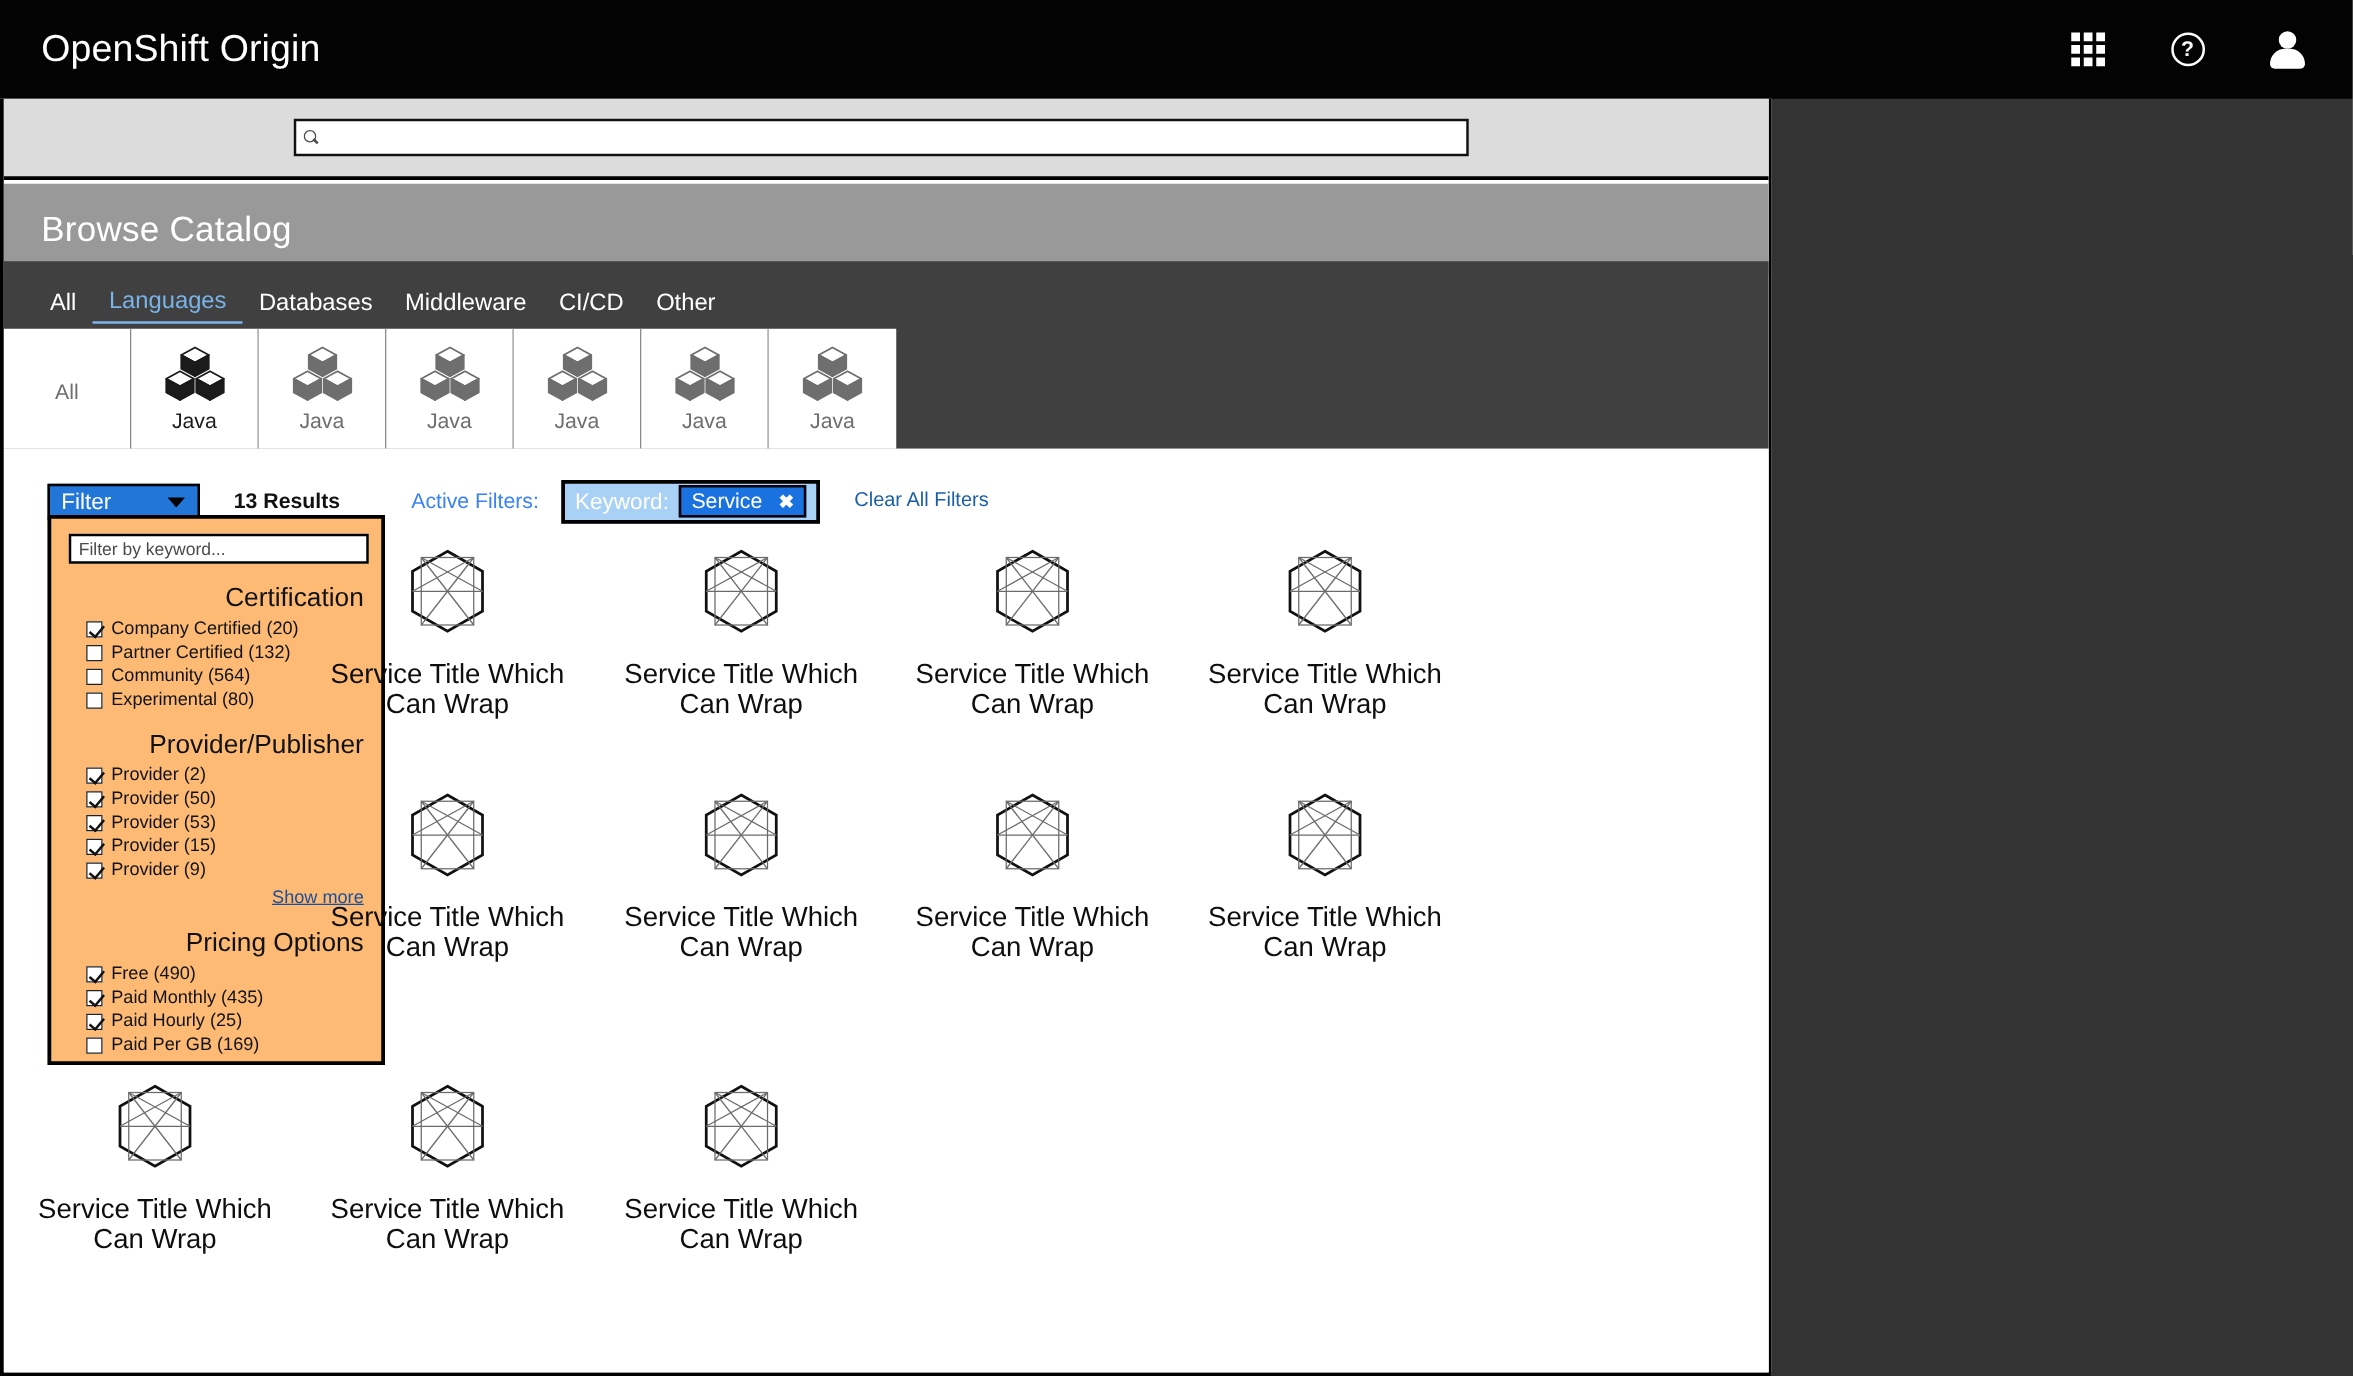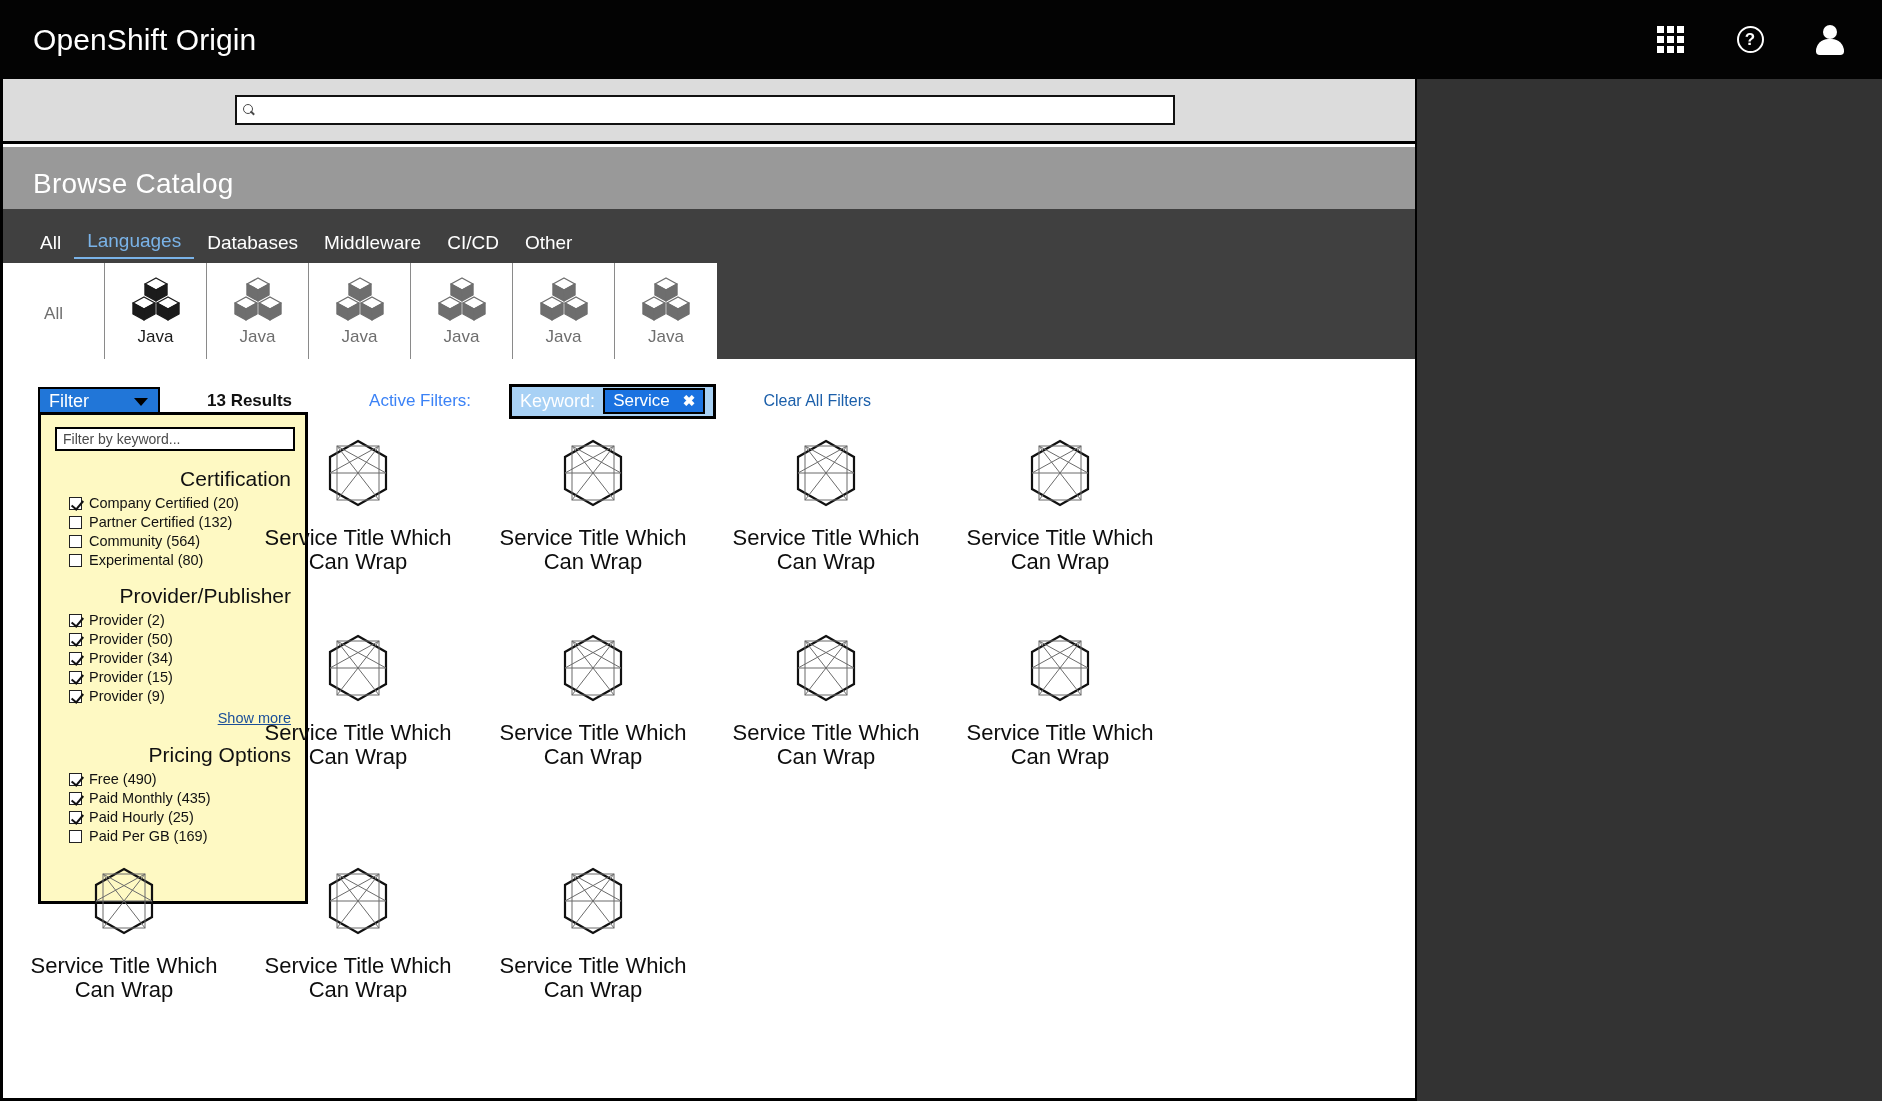--- a/index.html
+++ b/index.html
@@ -117,21 +117,21 @@
   .tile.all { justify-content: center; }
   .tile .tlabel { font-size: 17px; color: #6e6e6e; margin-top: 5px; }
   .tile.active .tlabel { color: #1b1b1b; }
   .tile .cubes { width: 54px; height: 46px; }
 
   
   .content { position: absolute; left: 0; top: 280px; width: 1412px; bottom: 0; background: #fff; }
 
   .filterbar {
     position: absolute; left: 0; top: 24px; width: 100%; height: 36px;
-    display: flex; align-items: center; gap: 20px;
+    display: flex; align-items: center;
   }
   .filter-btn {
     position: relative; margin-left: 35px; width: 122px; height: 29px;
     background: #2176d8; border: 2.5px solid #000;
     display: flex; align-items: center; cursor: pointer;
   }
   .filter-btn .fl { color: #fff; font-size: 18px; margin-left: 9px; }
   .filter-btn .caret {
     position: absolute; right: 10px; top: 50%; margin-top: -3px;
     width: 0; height: 0; border-left: 7px solid transparent; border-right: 7px solid transparent;
@@ -149,22 +149,22 @@
     background: #1a72e0; border: 2.5px solid #000; height: 26px;
     display: flex; align-items: center; padding: 0 8px; cursor: pointer;
   }
   .chip-pill .cv { color: #fff; font-size: 17px; }
   .chip-pill .cx { color: #fff; font-size: 15px; font-weight: bold; margin-left: 13px; }
 
   .clear-all { margin-left: 27px; font-size: 16px; color: #1b5faa; text-decoration: none; cursor: pointer; }
 
   
   .filter-panel {
-    position: absolute; left: 35px; top: 53px; width: 270px; height: 492px;
-    background: #fef9c3; border: 3px solid #000;
+    position: absolute; left: 35px; top: 53px; width: 270px; height: 440px;
+    background: #fdba74; border: 3px solid #000;
     padding: 12px 14px 0 14px;
   }
   .kw-input {
     width: 240px; height: 24px; border: 2.5px solid #000; background: #fff;
     font-family: "Liberation Sans", sans-serif; font-size: 14px; color: #1a1a1a;
     padding-left: 6px; outline: none;
   }
   .kw-input::placeholder { color: #4a4a4a; }
 
   .fgroup { margin-top: 16px; text-align: right; }
@@ -405,21 +405,21 @@
           <div class="fitem">
             <span class="cb on"></span>
             <span>Provider (2)</span>
           </div>
           <div class="fitem">
             <span class="cb on"></span>
             <span>Provider (50)</span>
           </div>
           <div class="fitem">
             <span class="cb on"></span>
-            <span>Provider (34)</span>
+            <span>Provider (53)</span>
           </div>
           <div class="fitem">
             <span class="cb on"></span>
             <span>Provider (15)</span>
           </div>
           <div class="fitem">
             <span class="cb on"></span>
             <span>Provider (9)</span>
           </div>
           <a class="showmore">Show more</a>

